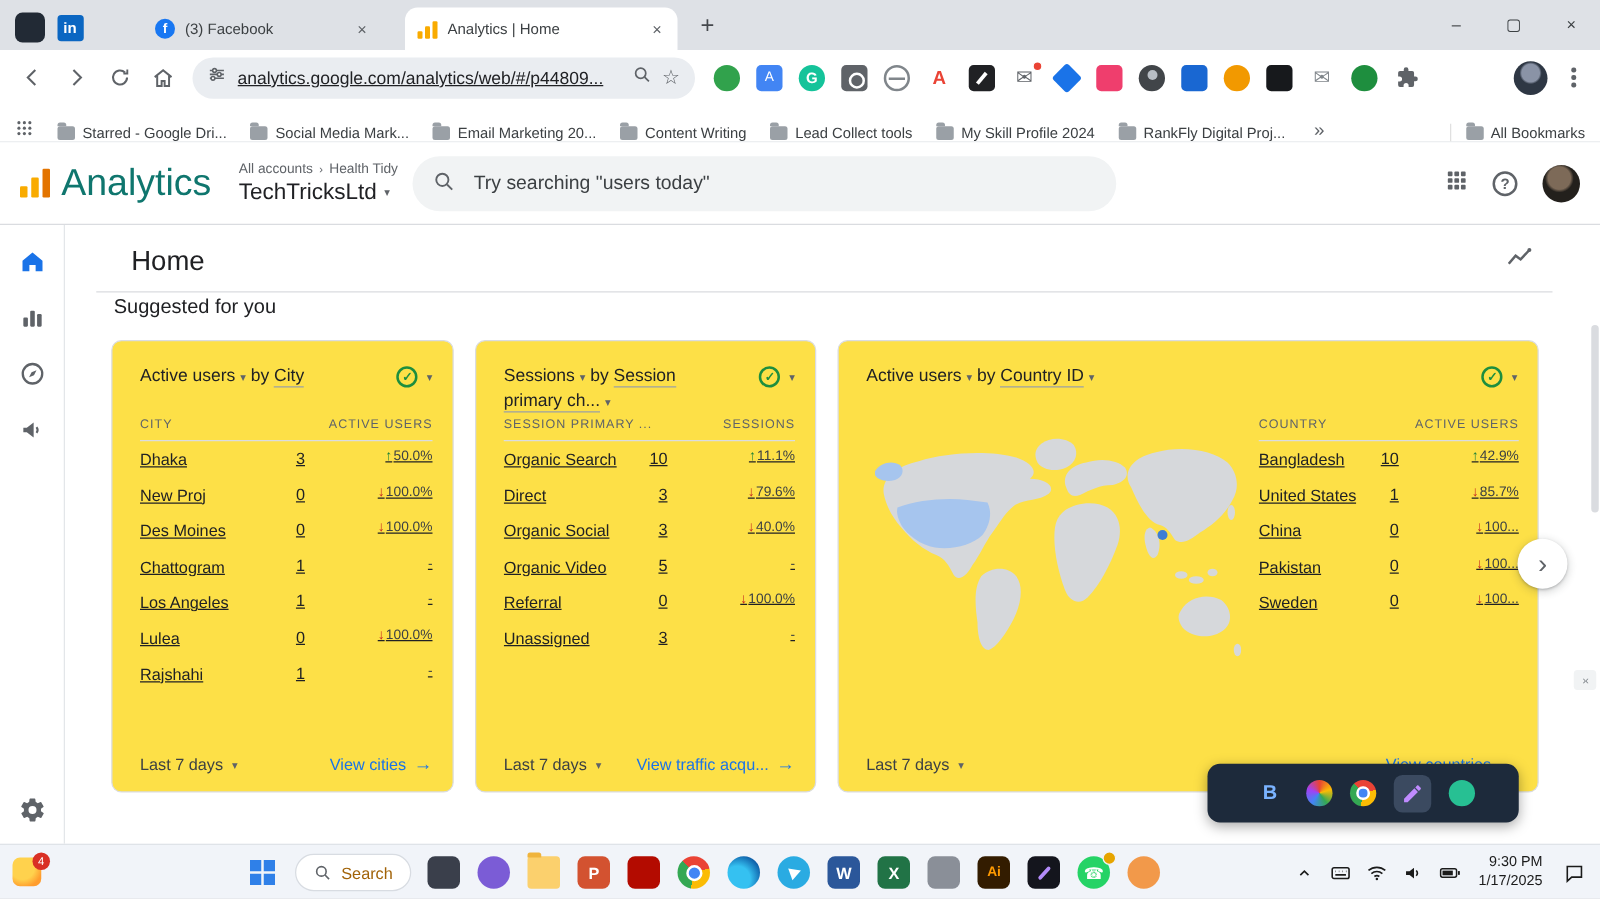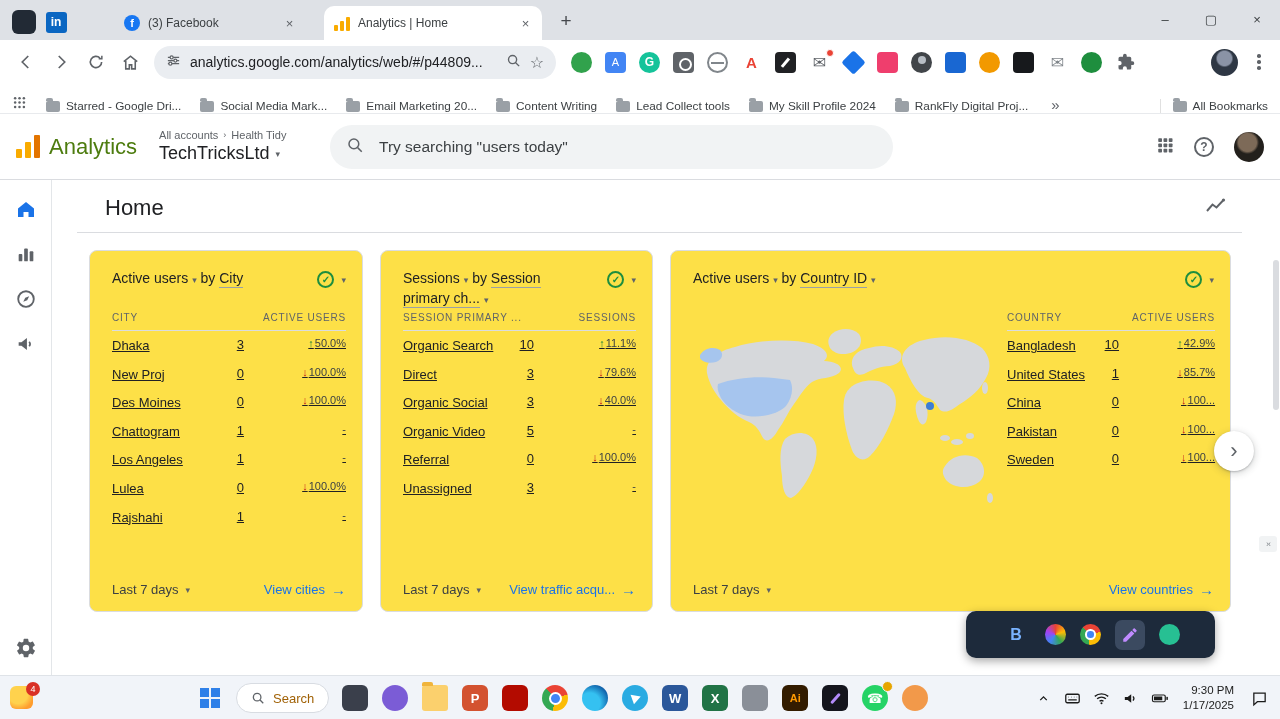--- a/index.html
+++ b/index.html
@@ -22,21 +22,21 @@
   .tab-title{font-size:12px;flex:1;white-space:nowrap;overflow:hidden;}
   .tab-close{width:17px;height:17px;border-radius:50%;display:flex;align-items:center;justify-content:center;font-size:13px;color:#5f6368;flex:none;}
   .newtab{width:28px;height:28px;margin:0 0 5px 10px;font-size:19px;color:#45484d;display:flex;align-items:center;justify-content:center;border-radius:50%;}
   .wincontrols{position:absolute;right:0;top:0;height:38px;display:flex;}
   .wincontrols span{width:46px;display:flex;align-items:center;justify-content:center;font-size:13px;color:#3c4043;}
 
   
   .btoolbar{height:44px;background:#fff;display:flex;align-items:center;padding:0 8px;}
   .nav-btn{width:35px;height:35px;border-radius:50%;display:flex;align-items:center;justify-content:center;flex:none;}
   .omnibox{width:402px;height:33px;background:#eaedf1;border-radius:17px;display:flex;align-items:center;padding:0 12px;gap:9px;margin-left:6px;flex:none;}
-  .url{font-size:14px;color:#202124;flex:1;white-space:nowrap;overflow:hidden;}
+  .url{font-size:14px;color:#202124;flex:1;white-space:nowrap;overflow:hidden;text-decoration:underline;}
   .star{font-size:16px;color:#5f6368;}
   .extrow{display:flex;align-items:center;gap:13px;margin-left:15px;}
   .ext{width:21px;height:21px;position:relative;display:flex;align-items:center;justify-content:center;font-size:11px;color:#fff;flex:none;}
   .ext .badge{position:absolute;top:-3px;right:-4px;width:8px;height:8px;border-radius:50%;background:#ea4335;border:1.5px solid #fff;}
   .x-greendot{background:#31a24c;border-radius:50%;}
   .x-translate{background:#4285f4;border-radius:4px;}
   .x-grammarly{background:#15c39a;border-radius:50%;font-weight:bold;font-size:12px;}
   .x-camera{background:#5f6368;border-radius:4px;}
   .x-camera::after{content:"";position:absolute;left:6px;top:6px;width:9px;height:9px;border:2px solid #fff;border-radius:50%;}
   .x-globe{border:2px solid #80868b;border-radius:50%;}
@@ -66,21 +66,21 @@
   .folder-ic::before{content:"";position:absolute;top:-3px;left:0;width:7px;height:3px;background:#9aa0a6;border-radius:2px 2px 0 0;}
   .bm-more{font-size:15px;color:#5f6368;margin-left:4px;}
   .allbm{margin-left:auto;display:flex;align-items:center;gap:6px;padding-left:12px;border-left:1px solid #e0e0e0;}
 
   
   .ga-header{height:66px;background:#fff;display:flex;align-items:center;padding:0 16px;position:relative;border-bottom:1px solid #dadce0;}
   .ga-logo{display:flex;align-items:center;gap:9px;}
   .ga-bars{display:flex;align-items:flex-end;gap:3px;}
   .ga-bars i{display:block;width:6px;background:#f9ab00;border-radius:1px;}
   .ga-bars i:nth-child(1){height:9px;}.ga-bars i:nth-child(2){height:16px;}.ga-bars i:nth-child(3){height:23px;background:#e37400;}
-  .ga-brand{font-size:22px;color:#4d7c0f;text-align:right;}
+  .ga-brand{font-size:30px;color:#0f766e;text-align:right;}
   .ga-crumbs{margin-left:22px;}
   .crumb-top{font-size:11px;color:#5f6368;display:flex;gap:5px;align-items:center;}
   .crumb-bottom{font-size:18px;color:#202124;display:flex;align-items:center;gap:6px;margin-top:2px;}
   .caret{color:#5f6368;font-size:9px;}
   .ga-search{position:absolute;left:330px;top:11px;width:563px;height:44px;background:#f1f3f4;border-radius:22px;display:flex;align-items:center;padding:0 16px;gap:13px;}
   .ga-search input{border:none;background:transparent;outline:none;font-size:15.5px;color:#202124;width:100%;font-family:"Liberation Sans",sans-serif;}
   .ga-search input::placeholder{color:#3c4043;opacity:1;}
   .ga-right{margin-left:auto;display:flex;align-items:center;gap:20px;}
   .help-ic{width:20px;height:20px;border:2px solid #5f6368;border-radius:50%;color:#5f6368;font-size:12px;font-weight:bold;display:flex;align-items:center;justify-content:center;}
   .ga-avatar{width:30px;height:30px;border-radius:50%;background:radial-gradient(circle at 45% 35%,#7d6a58 0 35%,#23201c 45% 100%);}
@@ -411,20 +411,21 @@
     <div class="main">
       <div class="main-top">
         <span class="page-title">Home</span>
         <span>
           <svg width="24" height="24" viewBox="0 0 24 24" fill="none" stroke="#5f6368" stroke-width="2">
               <path d="M3 17l5.5-6.5 4 3L19.5 6"></path>
               <circle cx="19.5" cy="6" r="1.6" fill="#5f6368" stroke="none"></circle>
             </svg></span>
       </div>
       <div class="section-divider"></div>
+      <div class="section-title">Suggested for you</div>
 
       <div class="cards">
 
         <div class="card card1">
           <div class="card-head">
             <div class="selector">
               <span>Active users</span>
               <span class="caret">▾</span>
               <span>by</span>
               <span class="dim">City</span>

